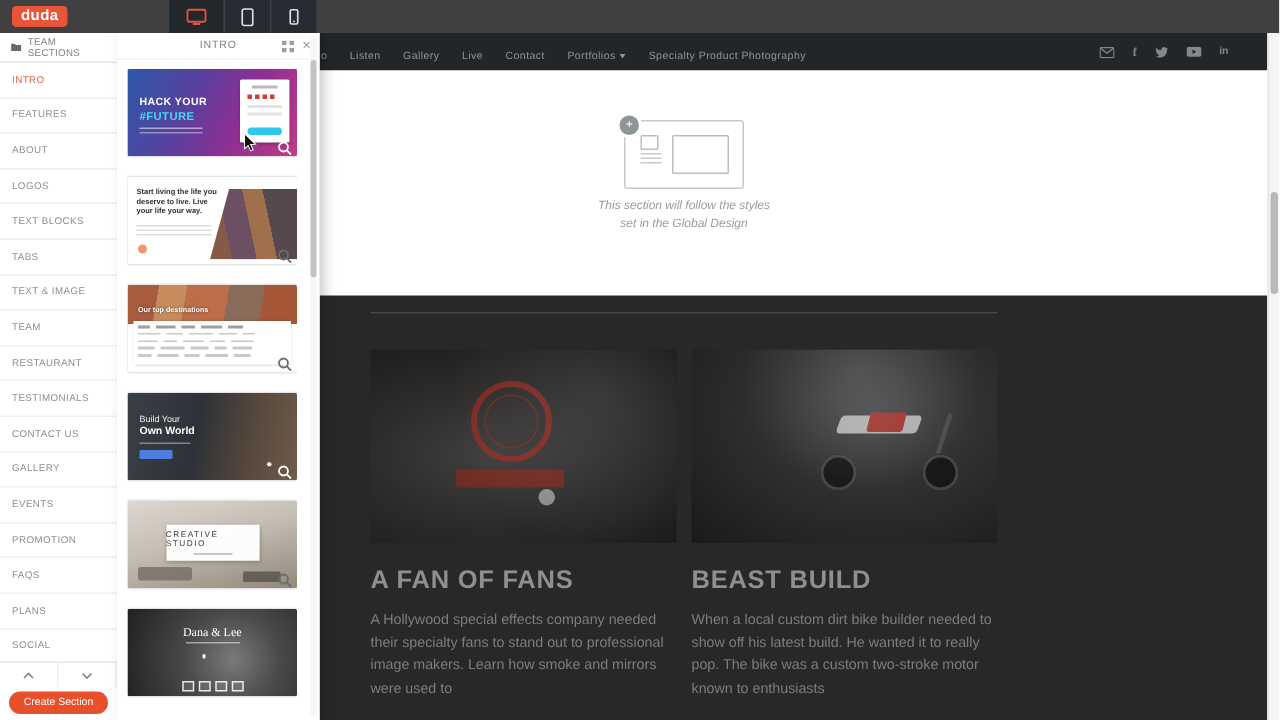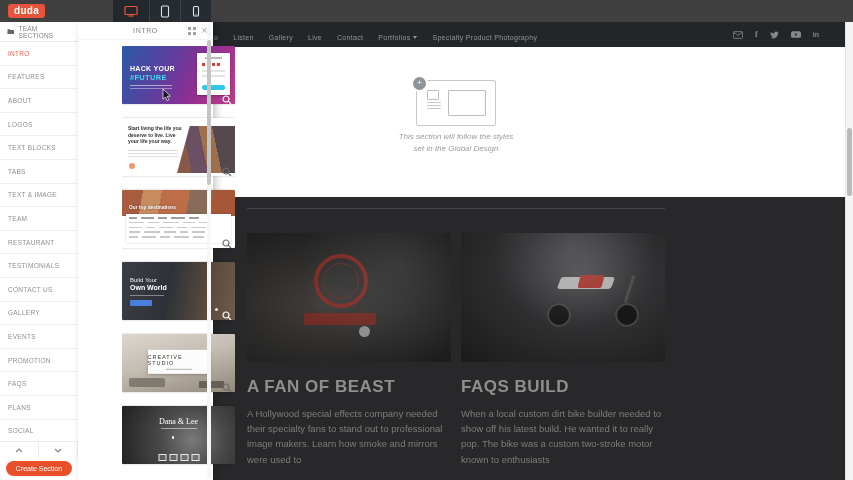--- a/index.html
+++ b/index.html
@@ -27,21 +27,21 @@
   .sb-item.active{color:#e0614a;}
   .sb-nav{position:absolute;bottom:22px;left:0;right:0;height:16px;border-top:1px solid #e9e9e9;display:flex;background:#fff;}
   .sb-nav button{flex:1;border:none;background:#fff;border-right:1px solid #eee;display:flex;align-items:center;justify-content:center;cursor:pointer;padding:0;}
   .create{position:absolute;bottom:4px;left:6px;right:6px;height:15px;border:none;border-radius:8px;background:#e8502b;color:#fff;font-size:7px;cursor:pointer;font-family:"Liberation Sans",sans-serif;}
 
   
   .panel{position:absolute;left:78px;top:22px;width:135px;bottom:0;background:#fff;box-shadow:3px 0 8px rgba(0,0,0,.22);z-index:25;}
   .p-head{height:17px;position:relative;display:flex;align-items:center;justify-content:center;color:#7c8285;font-size:7px;letter-spacing:.6px;border-bottom:1px solid #f2f2f2;}
   .p-grid{position:absolute;right:17px;top:5px;cursor:pointer;}
   .p-close{position:absolute;right:5px;top:2px;color:#9aa0a2;font-size:10px;cursor:pointer;line-height:13px;}
-  .thumbs{position:absolute;top:24px;left:7px;width:113px;bottom:0;display:flex;flex-direction:column;gap:14px;overflow:hidden;margin-left:37px;}
+  .thumbs{position:absolute;top:24px;left:7px;width:113px;bottom:0;display:flex;flex-direction:column;gap:14px;overflow:hidden;}
   .thumb{position:relative;height:58px;flex:none;overflow:hidden;border-radius:1px;box-shadow:0 0 2px rgba(0,0,0,.3);cursor:pointer;}
   .mag{position:absolute;right:3px;bottom:3px;width:10px;height:10px;cursor:pointer;}
   .mag.light{color:#fff;}
   .mag.dark{color:#6b6b6b;}
   .p-scroll{position:absolute;top:2px;right:2px;bottom:2px;width:4px;background:#f6f6f6;border-radius:2px;}
   .p-thumb{position:absolute;top:16px;left:0;width:4px;height:145px;background:#c4c4c4;border-radius:2px;cursor:pointer;}
 
   
   .th-hack{background:linear-gradient(115deg,#2b59a8 0%,#5b3f9e 38%,#8c2f93 64%,#c23a86 100%);}
   .th-hack .l1{position:absolute;left:8px;top:19px;color:#fff;font-weight:bold;font-size:7px;letter-spacing:.3px;}
@@ -397,35 +397,35 @@
       <div class="site-content">
         <div class="cs-rule"></div>
         <div class="cards">
 
           <div class="card">
             <div class="card-img img-fan">
               <i class="fan-ring"></i>
                 <i class="fan-base"></i>
                 <i class="fan-wheel"></i>
             </div>
-            <h3 class="card-title">A FAN OF BEAST</h3>
+            <h3 class="card-title">A FAN OF FANS</h3>
             <p class="card-body">A Hollywood special effects company needed their specialty fans to stand out to professional image makers. Learn how smoke and mirrors were used to</p>
           </div>
 
           <div class="card">
             <div class="card-img img-bike">
               <div class="bike">
                   <i class="w r"></i>
                   <i class="w f"></i>
                   <i class="seat"></i>
                   <i class="tank"></i>
                   <i class="fork"></i>
                 </div>
             </div>
-            <h3 class="card-title">FAQS BUILD</h3>
+            <h3 class="card-title">BEAST BUILD</h3>
             <p class="card-body">When a local custom dirt bike builder needed to show off his latest build. He wanted it to really pop. The bike was a custom two-stroke motor known to enthusiasts</p>
           </div>
 
         </div>
       </div>
     </div>
   </main>
 
   <div class="v-scroll">
       <div class="v-thumb"></div>

